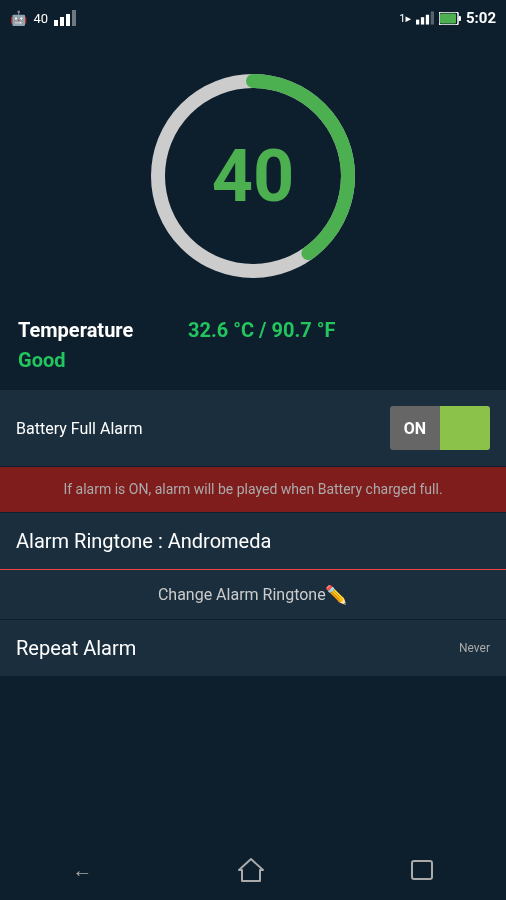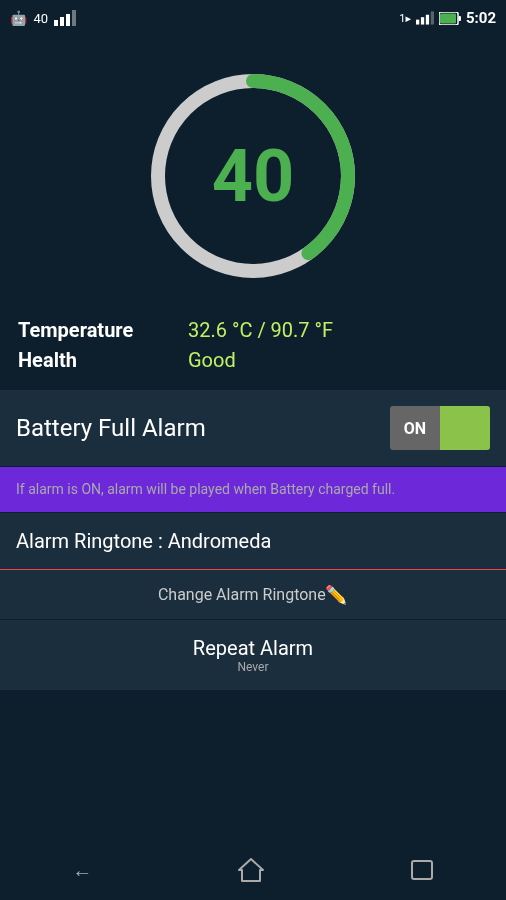--- a/index.html
+++ b/index.html
@@ -91,40 +91,40 @@
     .info-label {
       font-size: 20px;
       font-weight: bold;
       color: #ffffff;
       width: 170px;
       flex-shrink: 0;
     }
 
     .info-value {
       font-size: 20px;
-      font-weight: normal;
-      color: #bef264;
+      font-weight: bold;
+      color: #22c55e;
     }
 
     
     .settings-section {
       background-color: #1a2e3d;
     }
 
     .settings-row {
       display: flex;
       align-items: center;
       justify-content: space-between;
       padding: 16px 16px;
       background-color: #1a2e3d;
       border-bottom: 1px solid #0d1f2d;
     }
 
     .settings-row-label {
-      font-size: 24px;
+      font-size: 16px;
       color: #ffffff;
       font-weight: 400;
     }
 
     
     .toggle-switch {
       display: flex;
       align-items: center;
       width: 100px;
       height: 44px;
@@ -147,22 +147,23 @@
 
     .toggle-off-area {
       background-color: #8bc34a;
       width: 50%;
       height: 100%;
     }
 
     
     .description-row {
       padding: 12px 16px;
-      background-color: #6d28d9;
+      background-color: #7f1d1d;
       border-bottom: 1px solid #0d1f2d;
+      text-align: center;
     }
 
     .description-text {
       font-size: 14px;
       color: #aaaaaa;
       line-height: 1.4;
     }
 
     
     .ringtone-row {
@@ -197,21 +198,20 @@
       color: #aaaaaa;
     }
 
     
     .repeat-row {
       padding: 16px 16px;
       background-color: #1a2e3d;
       display: flex;
       align-items: center;
       justify-content: space-between;
-      flex-direction: column;
     }
 
     .repeat-label {
       font-size: 20px;
       color: #ffffff;
     }
 
     .repeat-value {
       font-size: 12px;
       color: #aaaaaa;
@@ -289,21 +289,20 @@
     <span class="gauge-number">40</span>
   </div>
 </div>
 
 <div class="info-section">
   <div class="info-row">
     <span class="info-label">Temperature</span>
     <span class="info-value">32.6 °C / 90.7 °F</span>
   </div>
   <div class="info-row">
-    <span class="info-label">Health</span>
     <span class="info-value">Good</span>
   </div>
 </div>
 
 <div class="settings-section">
 
   <div class="settings-row">
     <span class="settings-row-label">Battery Full Alarm</span>
     <div class="toggle-switch">
       <div class="toggle-on">ON</div>

